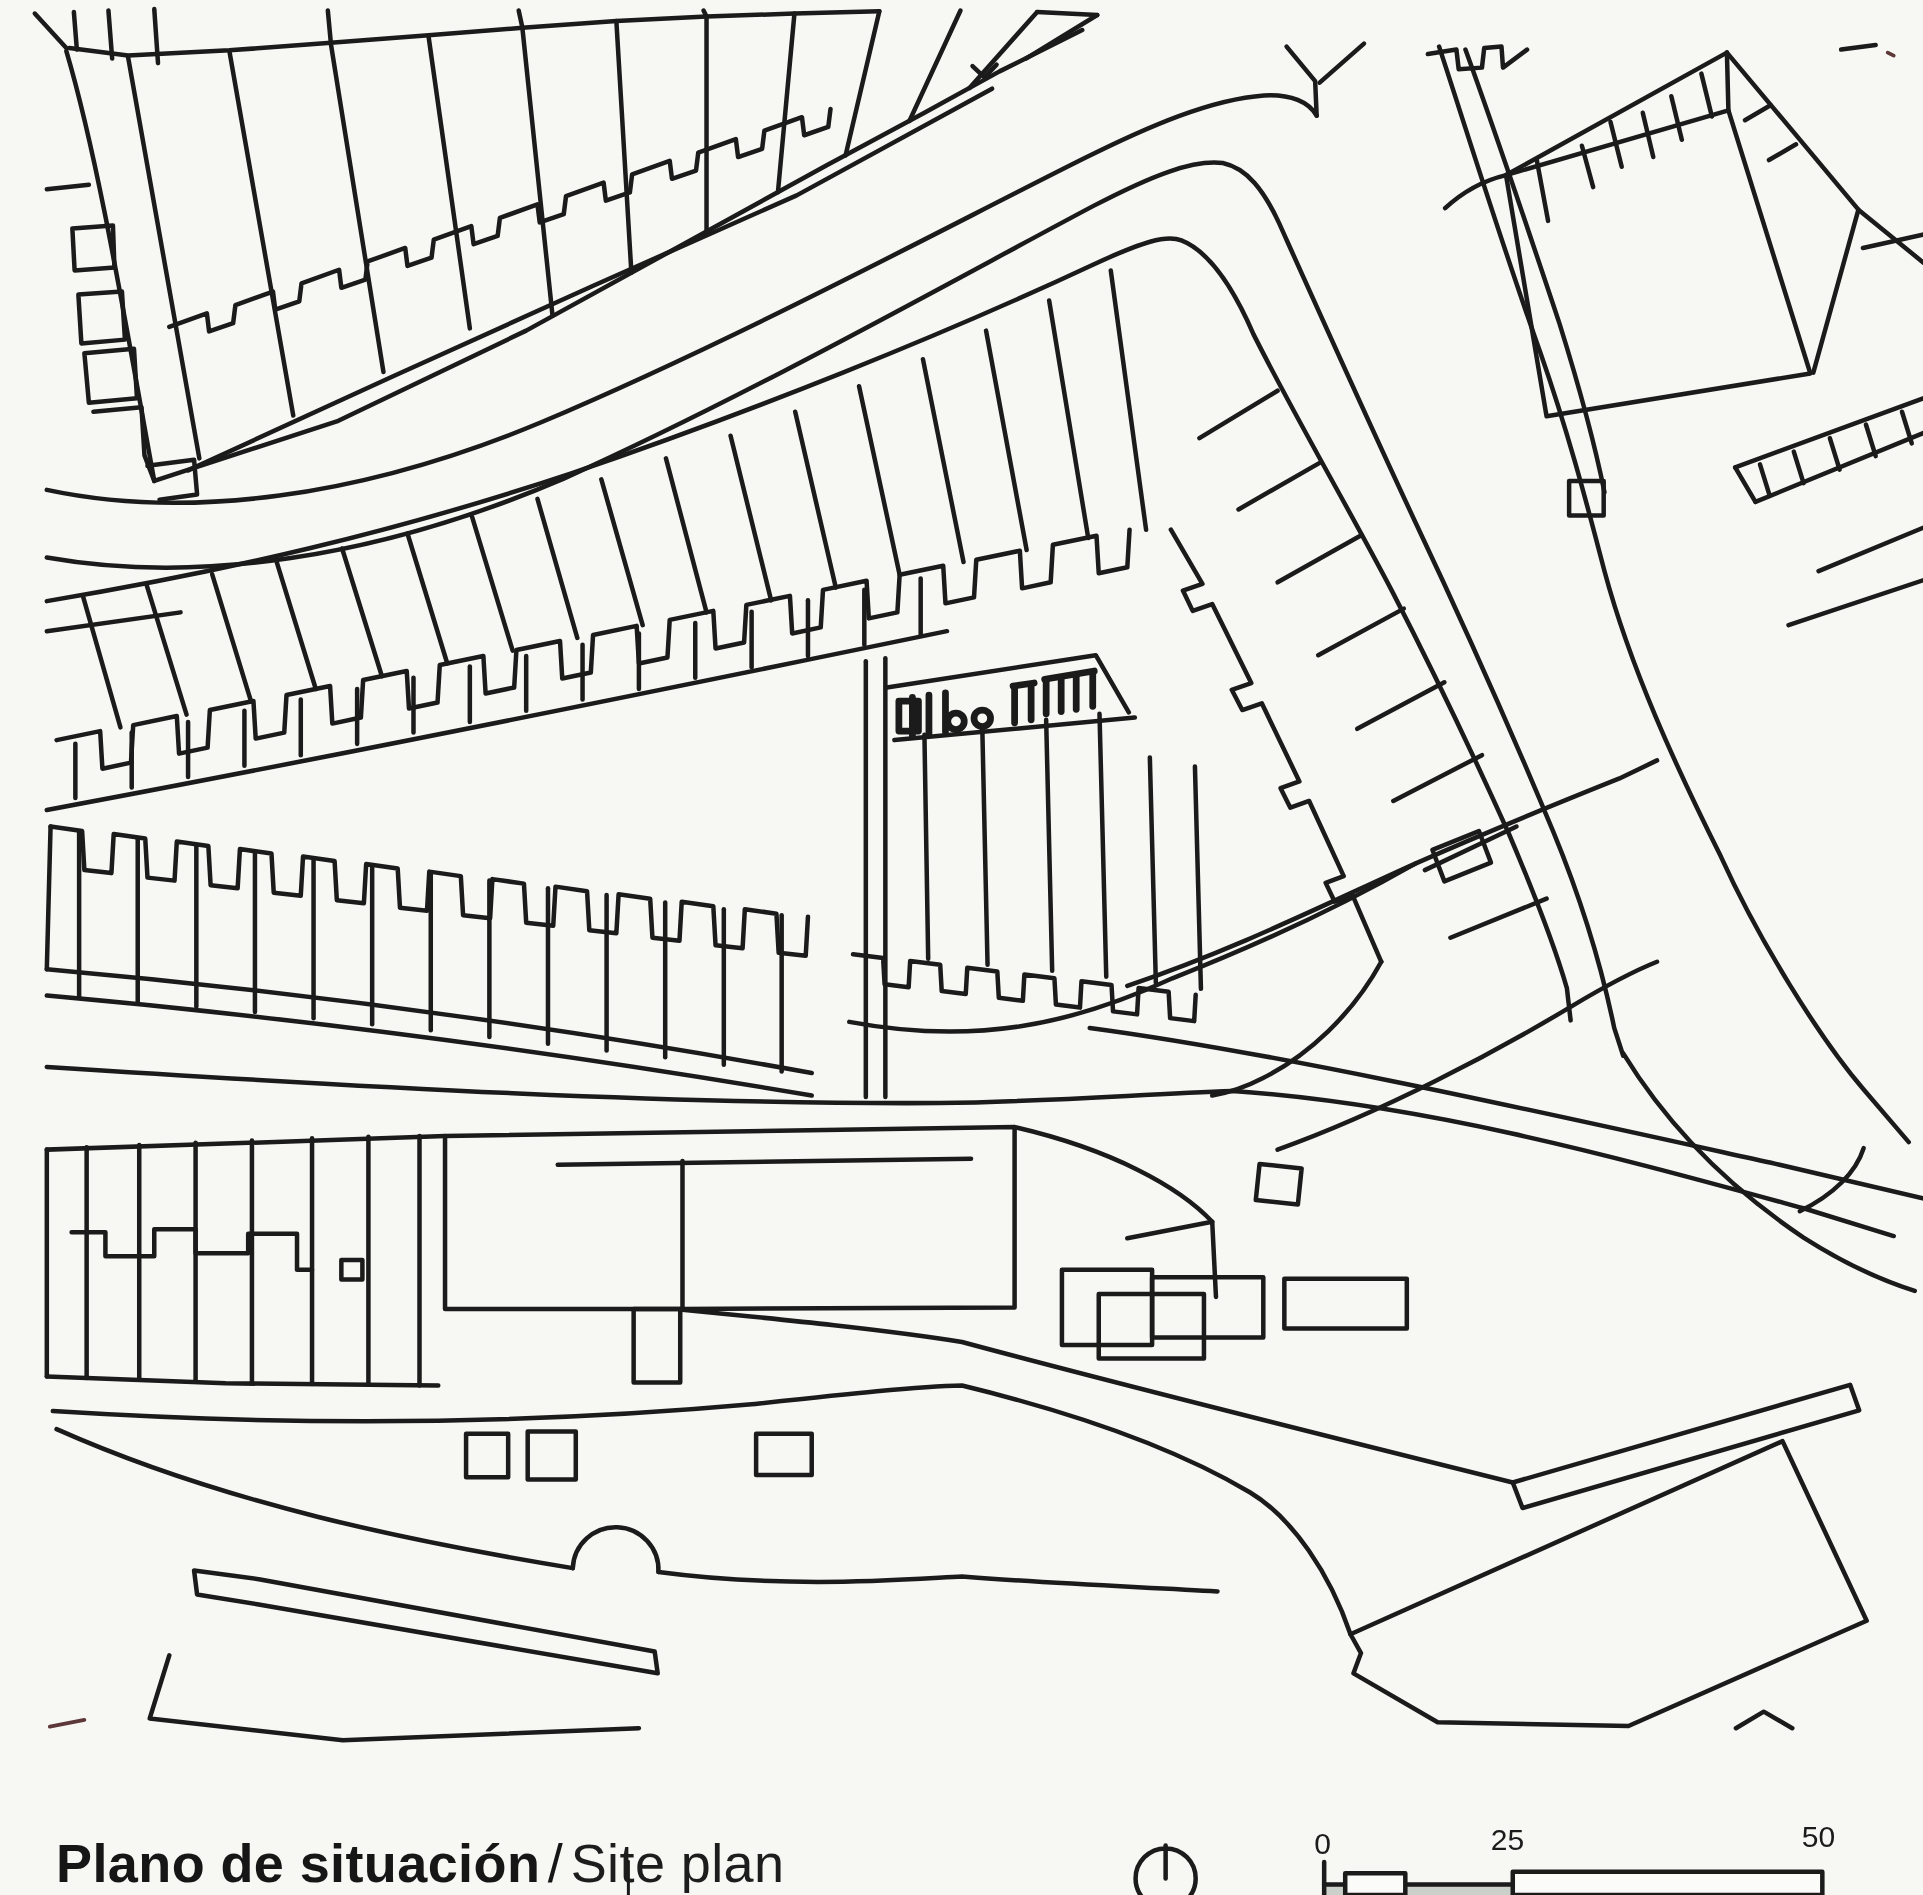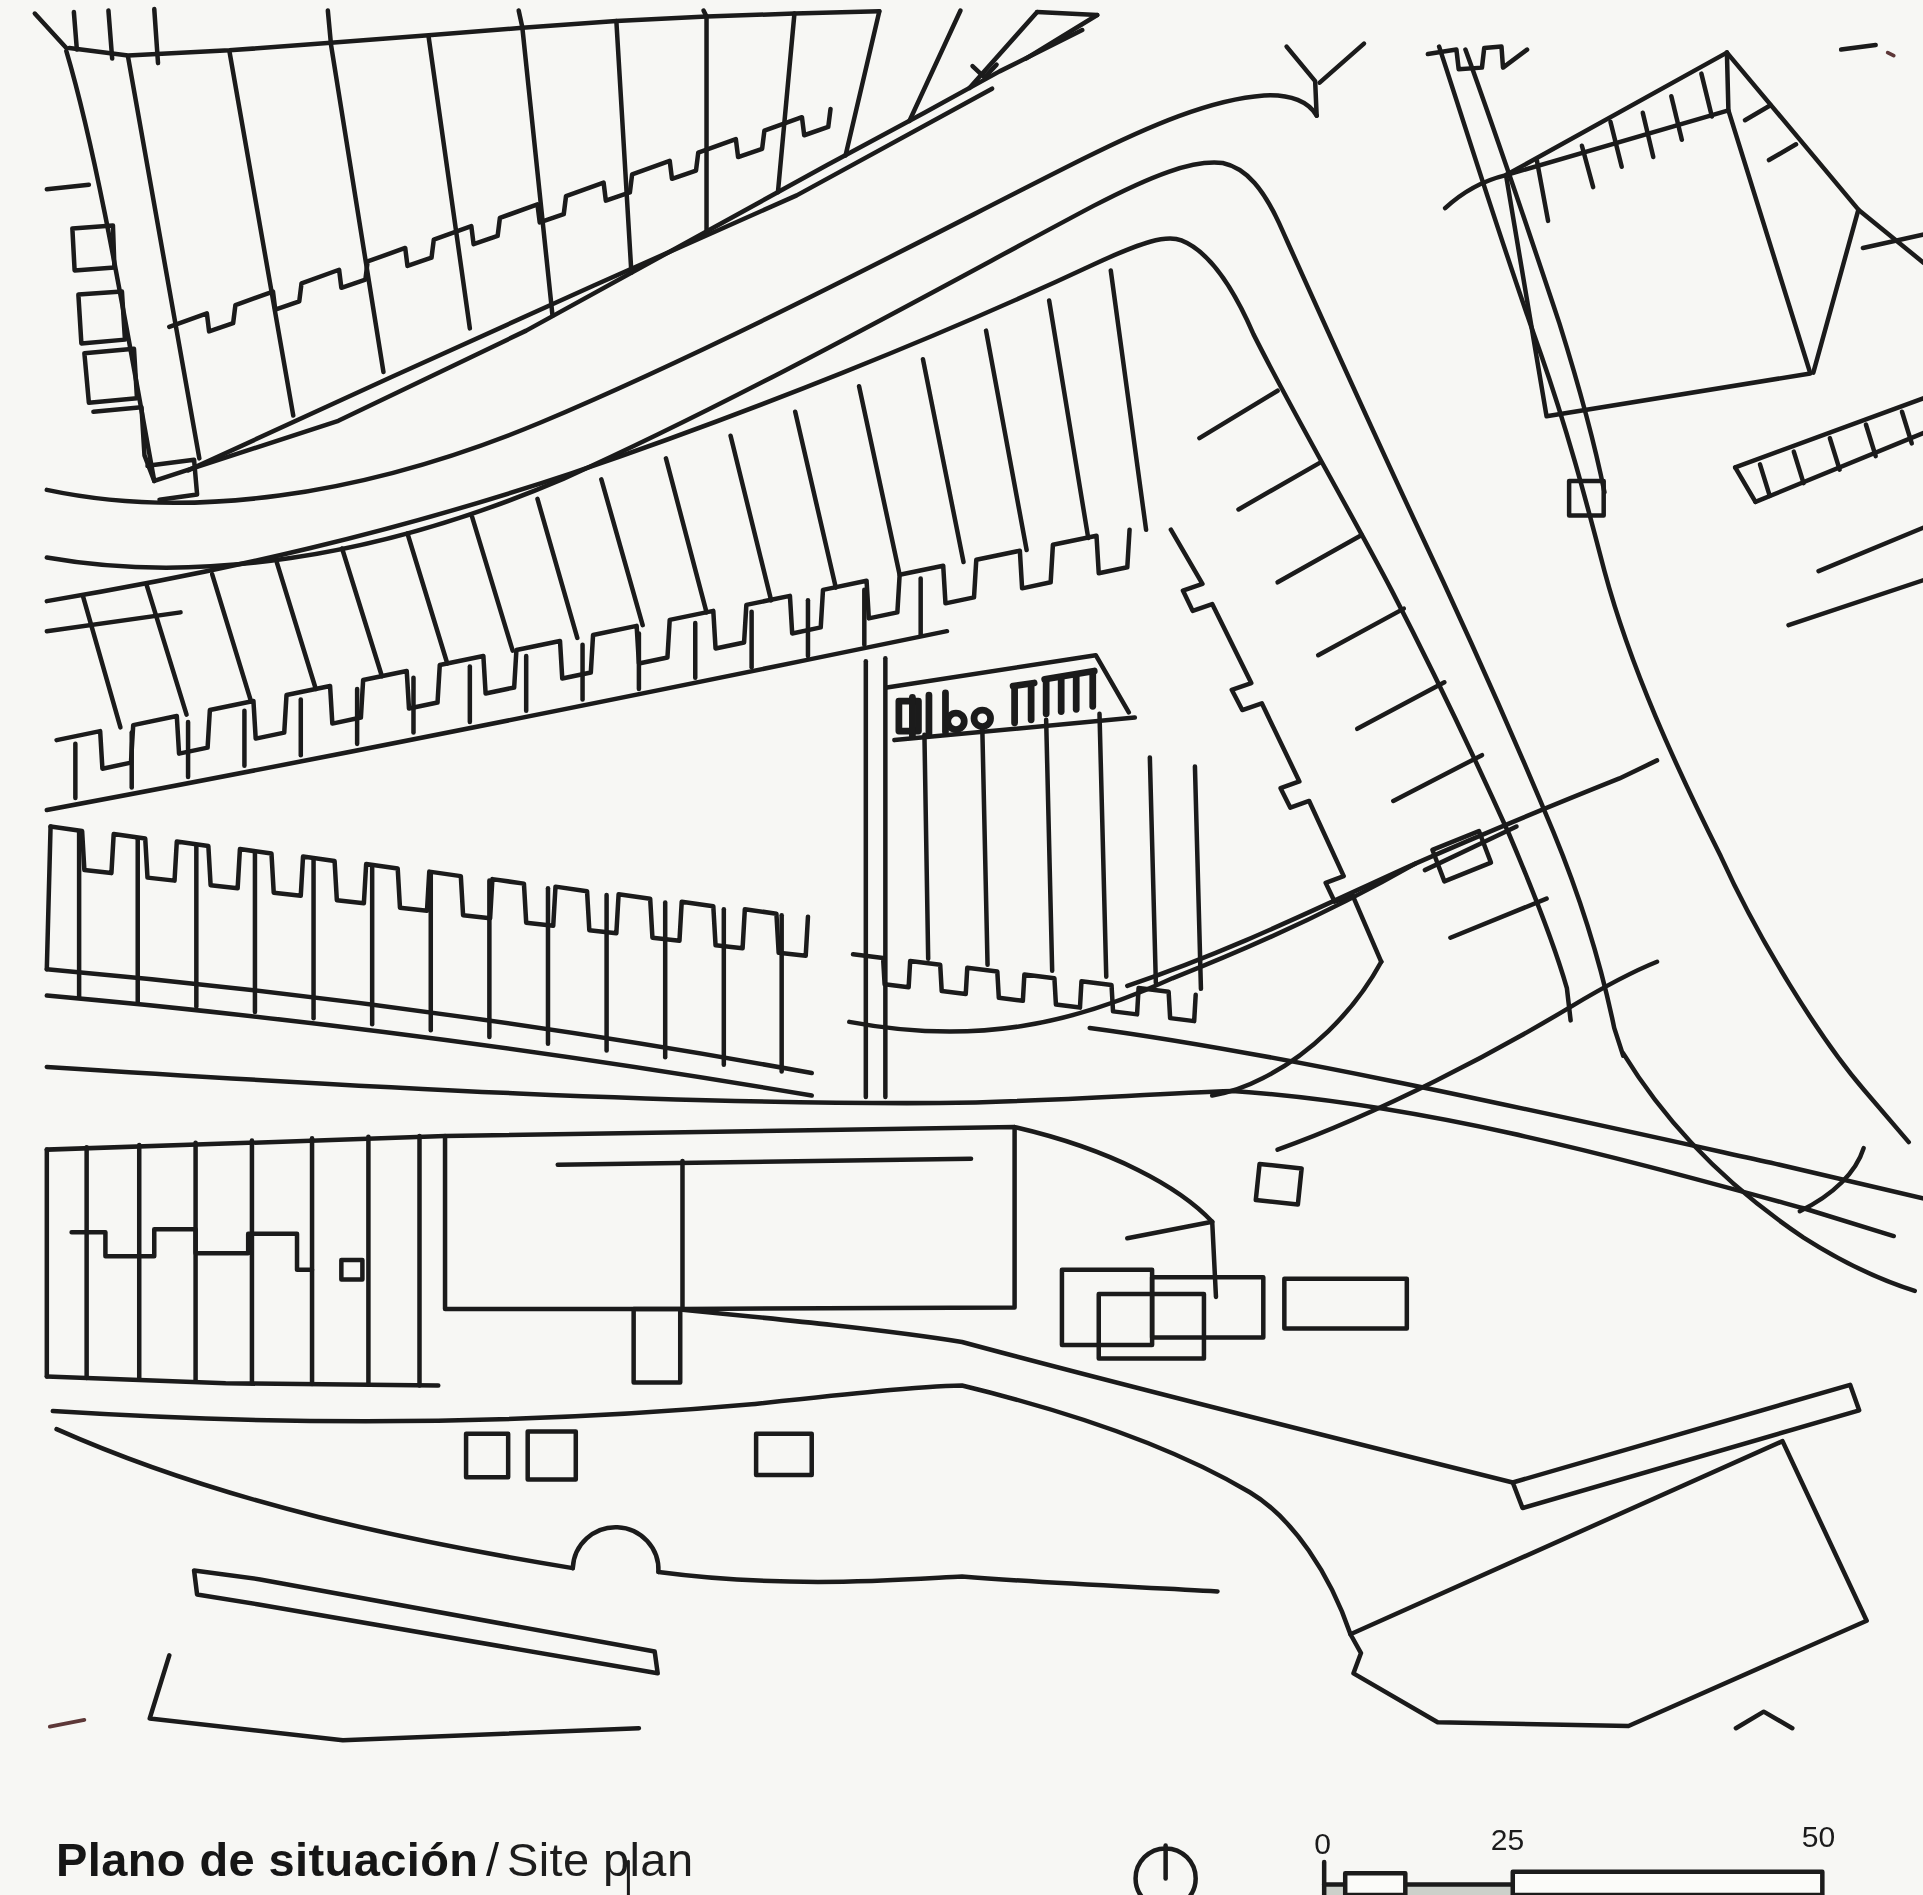--- a/index.html
+++ b/index.html
@@ -17,21 +17,21 @@
     stroke-linecap:round;
     stroke-linejoin:round;
   }
   .thick{stroke-width:9 !important;}
   .thin{stroke-width:4 !important;}
   .fillwhite{fill:#fbfbf9 !important;}
   .fillgray{fill:#ccd0ca !important;stroke:none !important;}
   .reddash{stroke:#5d3838 !important;stroke-width:5 !important;}
   #caption{
     position:absolute;left:56px;top:1832px;
-    font-size:47px;color:#161616;letter-spacing:0.4px;
+    font-size:54px;color:#161616;letter-spacing:0.4px;
     white-space:nowrap;
   }
   #caption .bold{font-weight:bold;}
   #caption .sep{font-weight:400;padding:0 7.5px;}
   #caption .reg{font-weight:400;color:#1d1d1d;}
   text{font-family:"Liberation Sans", sans-serif;}
 </style>
 </head>
 <body bgcolor="#f7f7f4">
 

